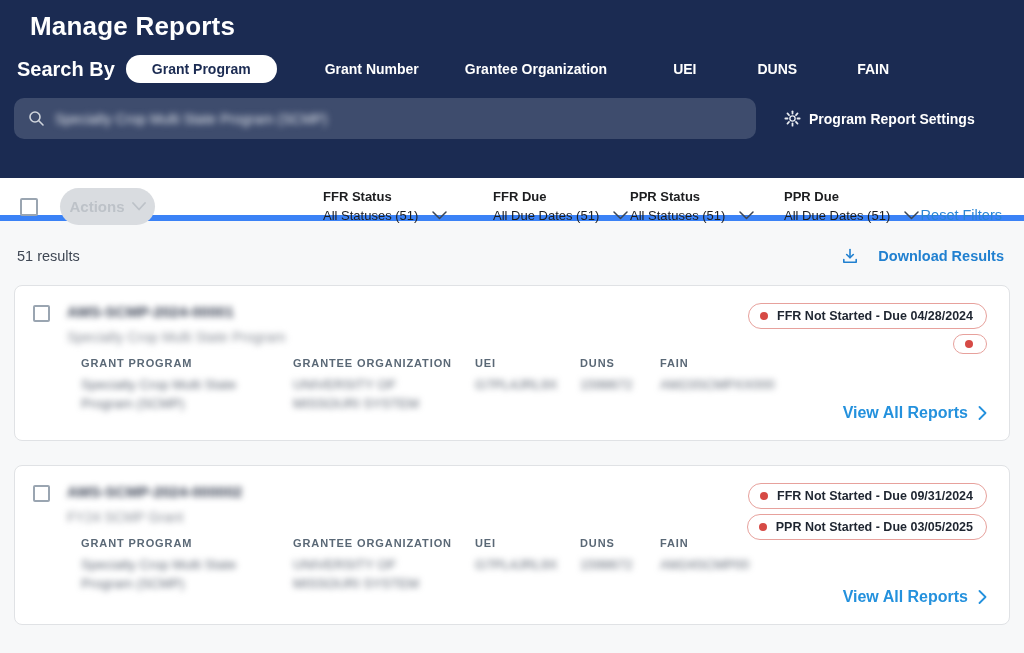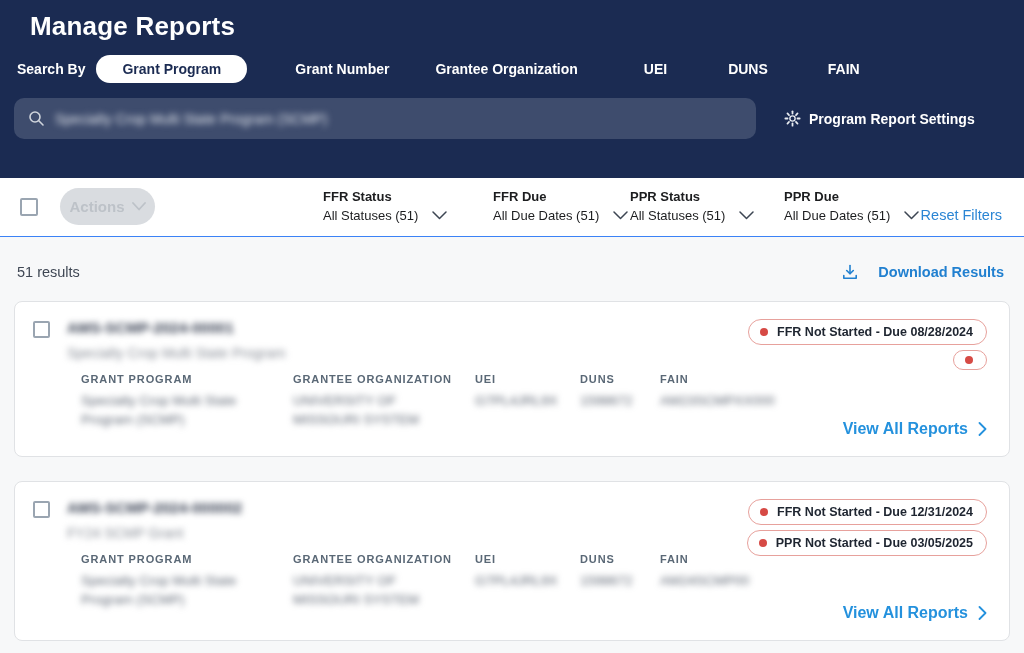--- a/index.html
+++ b/index.html
@@ -8,21 +8,21 @@
     font-family: "Liberation Sans", "DejaVu Sans", sans-serif;
     background:#f7f8f9; color:#24262b;
     -webkit-font-smoothing:antialiased;
   }
   .app { position:relative; width:1024px; height:653px; overflow:hidden; background:#f7f8f9; }
 
   
   .hero { background:#1b2b52; height:178px; position:relative; }
   .hero h1 { color:#fff; font-size:26px; font-weight:800; padding:11px 0 0 30px; letter-spacing:.2px; }
   .search-tabs { display:flex; align-items:center; height:30px; margin:12px 0 0 17px; }
-  .search-by { color:#fff; font-size:14px; font-weight:700; }
+  .search-by { color:#fff; font-size:20px; font-weight:700; }
   .tab { background:none; border:none; color:#fff; font-family:inherit; font-size:14px; font-weight:600; cursor:pointer; padding:5px 2px; }
   .tab.active { background:#fff; color:#1b2b52; border-radius:15px; padding:6px 26px; }
   .tab-gp { margin-left:11px; }
   .tab-gn { margin-left:46px; }
   .tab-go { margin-left:42px; }
   .tab-uei { margin-left:62px; }
   .tab-duns { margin-left:57px; }
   .tab-fain { margin-left:56px; }
   .search-row { display:flex; align-items:center; margin:14px 0 0 14px; }
   .search-input {
@@ -30,21 +30,21 @@
     display:flex; align-items:center; padding:0 14px; cursor:text;
   }
   .search-input svg { flex:0 0 auto; }
   .search-value { color:#dfe3ea; font-size:14px; margin-left:10px; }
   .settings-btn {
     background:none; border:none; color:#fff; font-family:inherit; font-size:14px; font-weight:600;
     display:flex; align-items:center; gap:8px; margin-left:28px; cursor:pointer;
   }
 
   
-  .filter-bar { position:relative; height:59px; background:#fff; border-bottom:1px solid #3b82f6; }
+  .filter-bar { position:relative; height:43px; background:#fff; border-bottom:6px solid #3b82f6; }
   .cbx {
     width:18px; height:18px; background:#fff; border:2px solid #9aa5b1; border-radius:2px; cursor:pointer;
   }
   .filter-bar .cbx { position:absolute; left:20px; top:20px; }
   .actions-btn {
     position:absolute; left:60px; top:10px; height:37px; width:95px;
     background:#d9dce0; color:#bdc2c8; border:none; border-radius:19px;
     font-family:inherit; font-size:15px; font-weight:700;
     display:flex; align-items:center; justify-content:center; gap:7px; cursor:default;
   }
@@ -204,21 +204,21 @@
     <div class="card-top">
       <div class="cbx"></div>
       <div>
         <div class="card-title"><span class="redacted">AMS-SCMP-2024-00001</span></div>
         <div class="card-sub"><span class="redacted">Specialty Crop Multi State Program</span></div>
       </div>
     </div>
     <div class="badges">
       <div class="badge">
         <span class="dot"></span>
-        <span class="btext">FFR Not Started - Due 08/28/2024</span>
+        <span class="btext">FFR Not Started - Due 04/28/2024</span>
       </div>
       <div class="badge">
         <span class="dot"></span>
       </div>
     </div>
     <div class="dgrid">
       <div class="dcol c1">
         <div class="dhead">GRANT PROGRAM</div>
         <div class="dval"><span class="redacted wrap">Specialty Crop Multi State Program (SCMP)</span></div>
       </div>
@@ -251,21 +251,21 @@
     <div class="card-top">
       <div class="cbx"></div>
       <div>
         <div class="card-title"><span class="redacted">AMS-SCMP-2024-000002</span></div>
         <div class="card-sub"><span class="redacted">FY24 SCMP Grant</span></div>
       </div>
     </div>
     <div class="badges">
       <div class="badge">
         <span class="dot"></span>
-        <span class="btext">FFR Not Started - Due 12/31/2024</span>
+        <span class="btext">FFR Not Started - Due 09/31/2024</span>
       </div>
       <div class="badge">
         <span class="dot"></span>
         <span class="btext">PPR Not Started - Due 03/05/2025</span>
       </div>
     </div>
     <div class="dgrid">
       <div class="dcol c1">
         <div class="dhead">GRANT PROGRAM</div>
         <div class="dval"><span class="redacted wrap">Specialty Crop Multi State Program (SCMP)</span></div>

